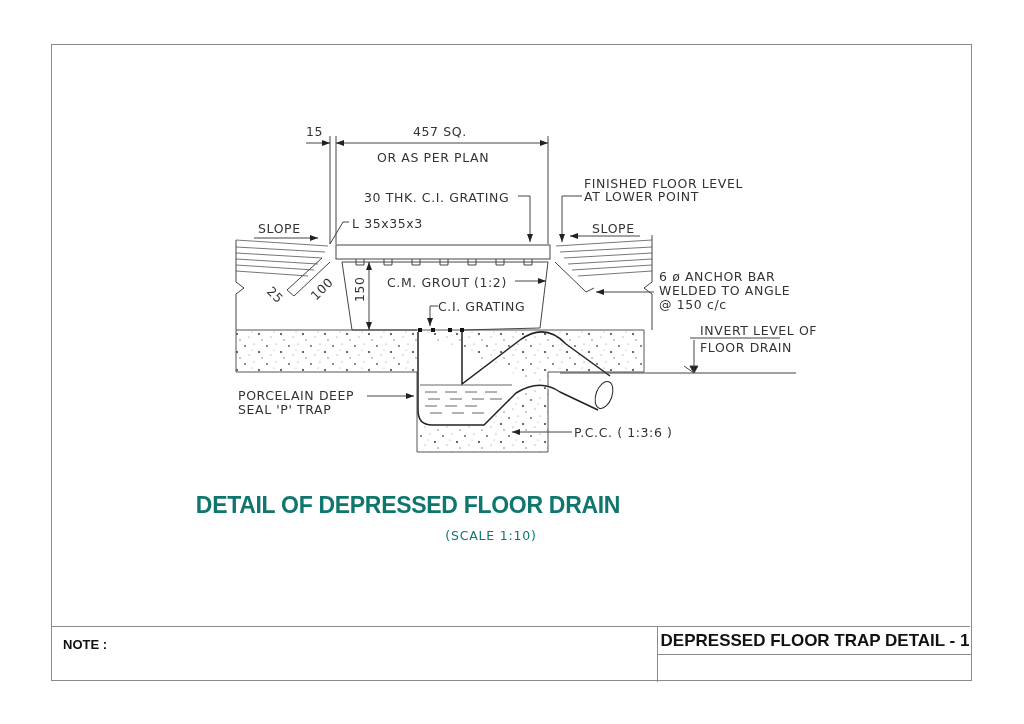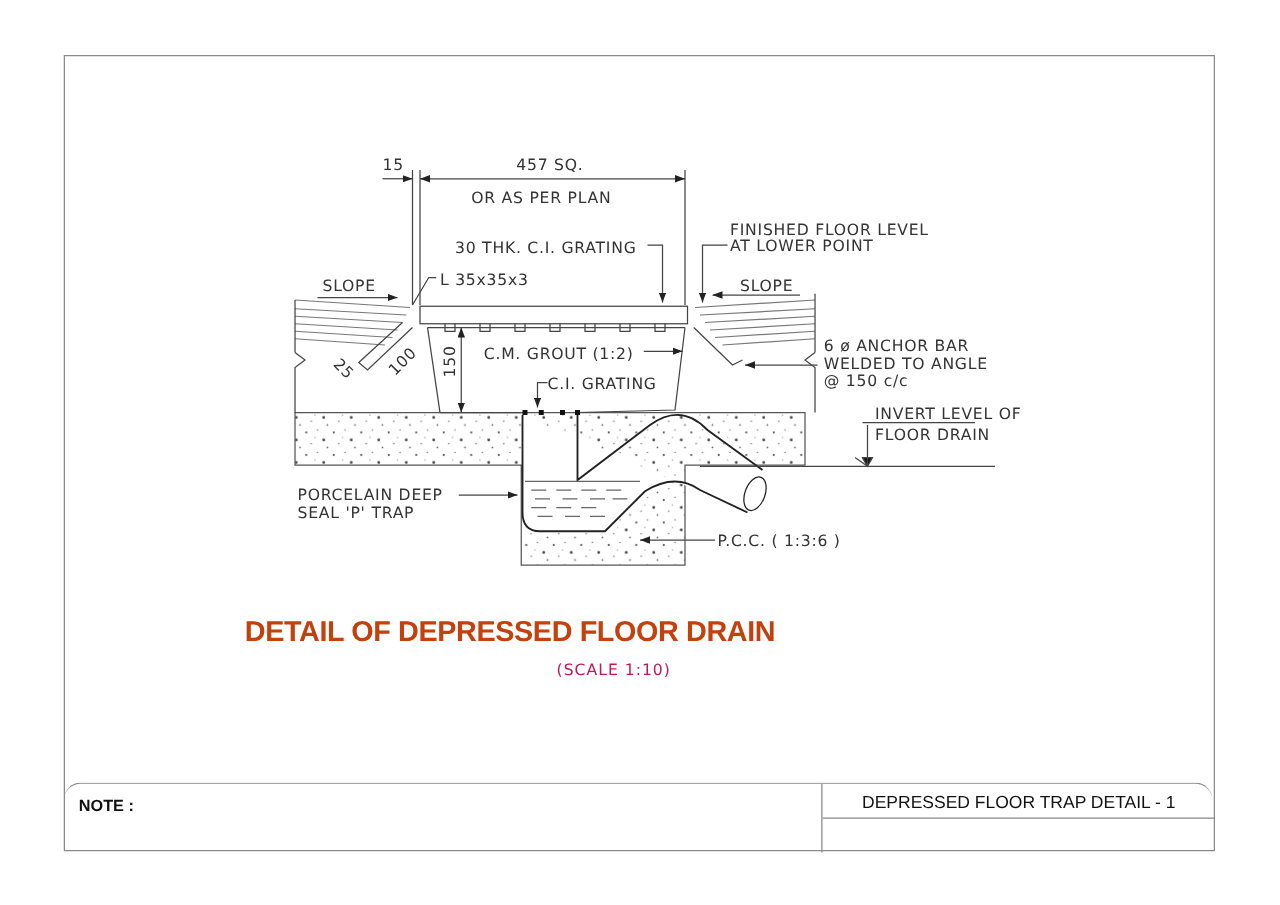--- a/index.html
+++ b/index.html
@@ -1,25 +1,25 @@
 <!DOCTYPE html>
 <html><head>
 <meta charset="utf-8">
 <style>
   html,body{margin:0;padding:0;background:#fff;}
   body{width:1024px;height:724px;position:relative;overflow:hidden;font-family:"Liberation Sans",sans-serif;color:#111;}
   .sheet{position:absolute;left:51px;top:44px;width:921px;height:637px;border:1px solid #8a8a8a;box-sizing:border-box;}
   .drawing{position:absolute;left:0;top:0;}
   .cad{font-family:"DejaVu Sans",sans-serif;font-size:12.5px;fill:#333;letter-spacing:0.6px;}
-  .title{position:absolute;left:0;width:816px;top:492px;text-align:center;font-weight:bold;font-size:23px;letter-spacing:-0.3px;color:#c2410c;}
-  .scale{position:absolute;left:0;width:982px;top:528px;text-align:center;font-size:12.5px;color:#be185d;letter-spacing:0.8px;font-family:"DejaVu Sans",sans-serif;}
-  .footer{position:absolute;left:51px;top:626px;width:919px;height:55px;border-top:1px solid #8a8a8a;box-sizing:border-box;border-radius:14px;}
+  .title{position:absolute;left:0;width:816px;top:492px;text-align:center;font-weight:bold;font-size:23px;letter-spacing:-0.3px;color:#0f766e;}
+  .scale{position:absolute;left:0;width:982px;top:528px;text-align:center;font-size:12.5px;color:#0f766e;letter-spacing:0.8px;font-family:"DejaVu Sans",sans-serif;}
+  .footer{position:absolute;left:51px;top:626px;width:919px;height:55px;border-top:1px solid #8a8a8a;box-sizing:border-box;}
   .note{position:absolute;left:12px;top:8px;font-weight:bold;font-size:13px;line-height:20px;}
   .tb{position:absolute;left:606px;top:0;width:315px;height:55px;border-left:1px solid #8a8a8a;box-sizing:border-box;}
-  .tb-row{height:27px;display:flex;align-items:center;justify-content:center;font-weight:normal;font-size:14px;}
+  .tb-row{height:27px;display:flex;align-items:center;justify-content:center;font-weight:bold;font-size:17px;}
   .tb-row.first{border-bottom:1px solid #8a8a8a;}
 </style>
 </head>
 <body>
 
 <div class="sheet"></div>
 
 <svg class="drawing" width="1024" height="724" viewBox="0 0 1024 724">
   <defs>
     <pattern id="conc" width="22" height="18" patternUnits="userSpaceOnUse">

